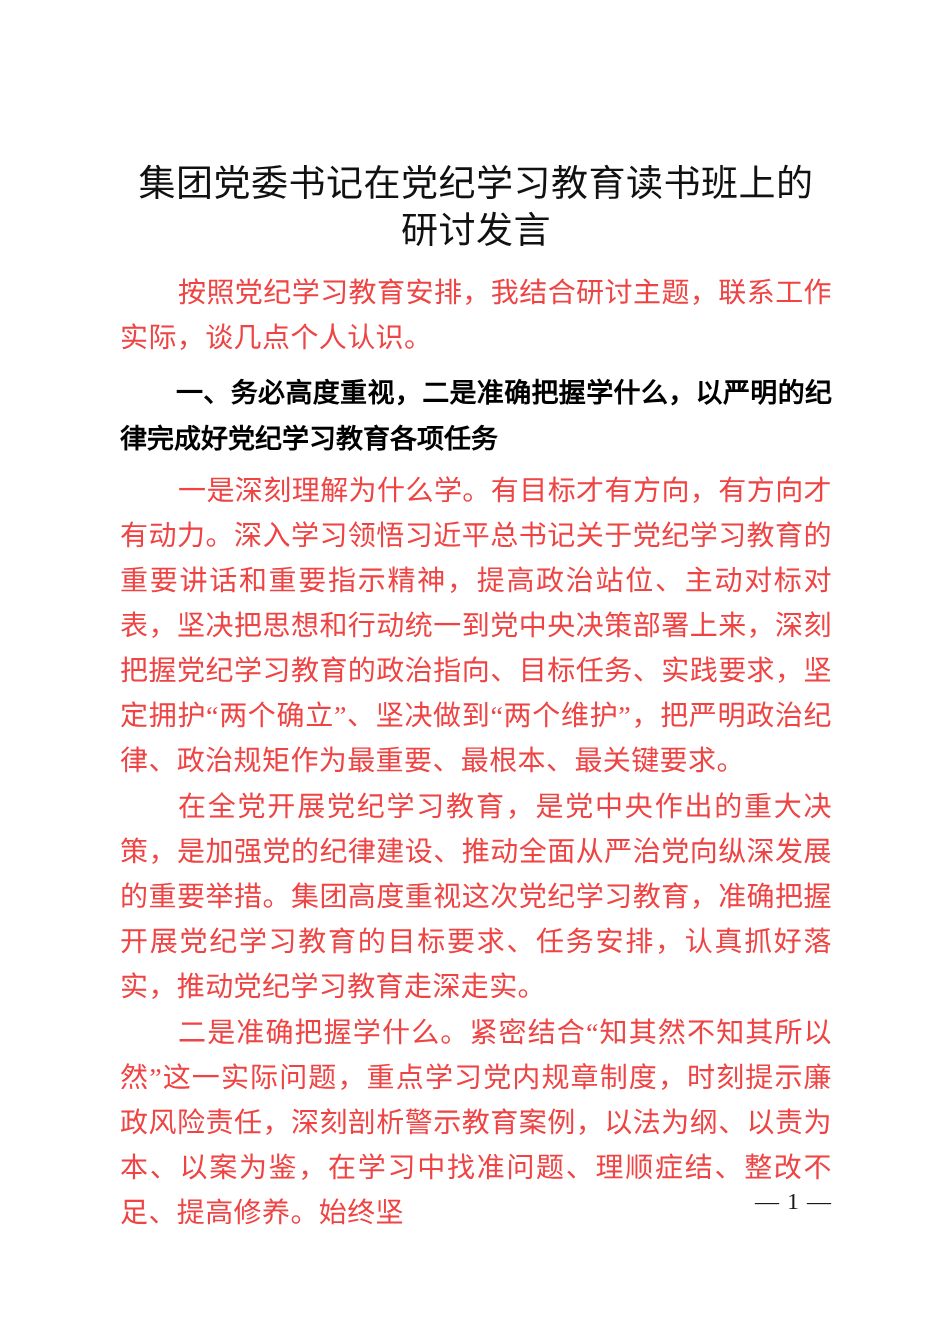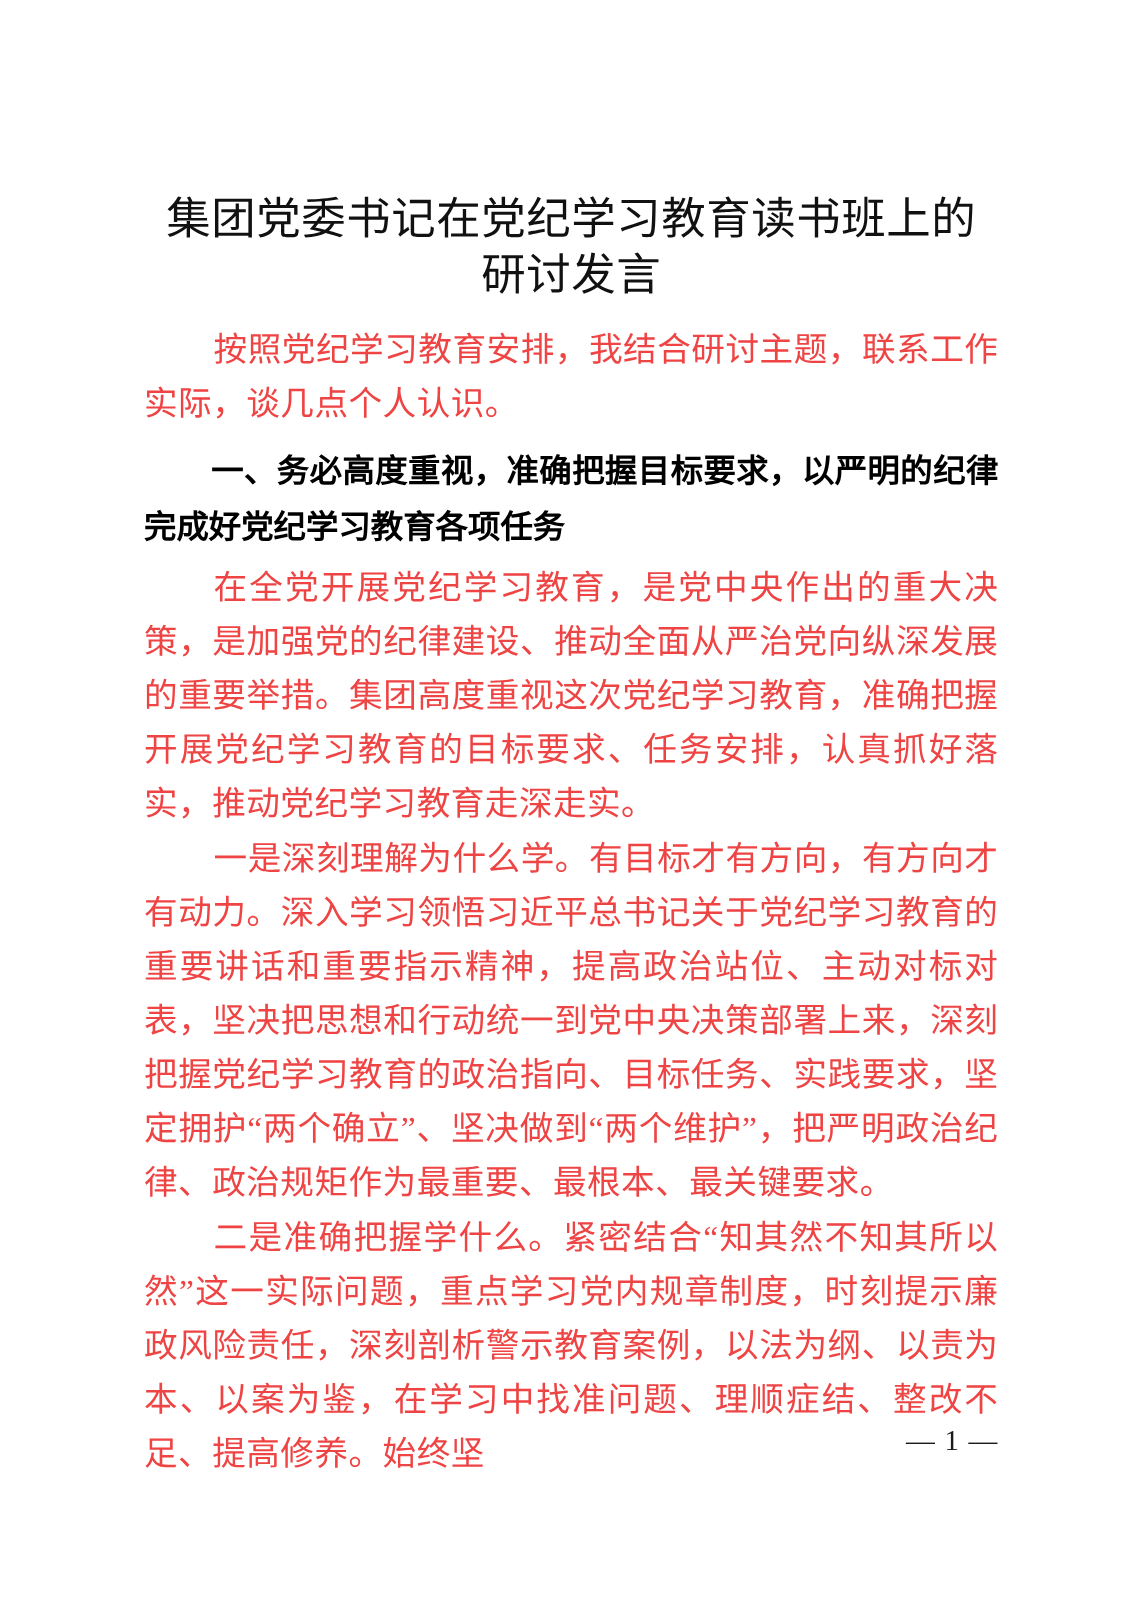--- a/index.html
+++ b/index.html
@@ -102,25 +102,25 @@
 <body>
 
 <div class="page">
 
   <div class="content">
 
     <h1 class="doc-title">集团党委书记在党纪学习教育读书班上的研讨发言</h1>
 
     <p class="body-par">按照党纪学习教育安排，我结合研讨主题，联系工作实际，谈几点个人认识。</p>
 
-    <h2 class="section-heading">一、务必高度重视，准确把握目标要求，以严明的纪律完成好党纪学习教育各项任务</h2>
+    <h2 class="section-heading">一、务必高度重视，二是准确把握学什么，以严明的纪律完成好党纪学习教育各项任务</h2>
+
+    <p class="body-par">一是深刻理解为什么学。有目标才有方向，有方向才有动力。深入学习领悟习近平总书记关于党纪学习教育的重要讲话和重要指示精神，提高政治站位、主动对标对表，坚决把思想和行动统一到党中央决策部署上来，深刻把握党纪学习教育的政治指向、目标任务、实践要求，坚定拥护“两个确立”、坚决做到“两个维护”，把严明政治纪律、政治规矩作为最重要、最根本、最关键要求。</p>
 
     <p class="body-par">在全党开展党纪学习教育，是党中央作出的重大决策，是加强党的纪律建设、推动全面从严治党向纵深发展的重要举措。集团高度重视这次党纪学习教育，准确把握开展党纪学习教育的目标要求、任务安排，认真抓好落实，推动党纪学习教育走深走实。</p>
-
-    <p class="body-par">一是深刻理解为什么学。有目标才有方向，有方向才有动力。深入学习领悟习近平总书记关于党纪学习教育的重要讲话和重要指示精神，提高政治站位、主动对标对表，坚决把思想和行动统一到党中央决策部署上来，深刻把握党纪学习教育的政治指向、目标任务、实践要求，坚定拥护“两个确立”、坚决做到“两个维护”，把严明政治纪律、政治规矩作为最重要、最根本、最关键要求。</p>
 
     <p class="body-par tight">二是准确把握学什么。紧密结合“知其然不知其所以然”这一实际问题，重点学习党内规章制度，时刻提示廉政风险责任，深刻剖析警示教育案例，以法为纲、以责为本、以案为鉴，在学习中找准问题、理顺症结、整改不足、提高修养。始终坚</p>
 
   </div>
 
   <div class="page-footer">— 1 —</div>
 
 </div>
 
 </body></html>

